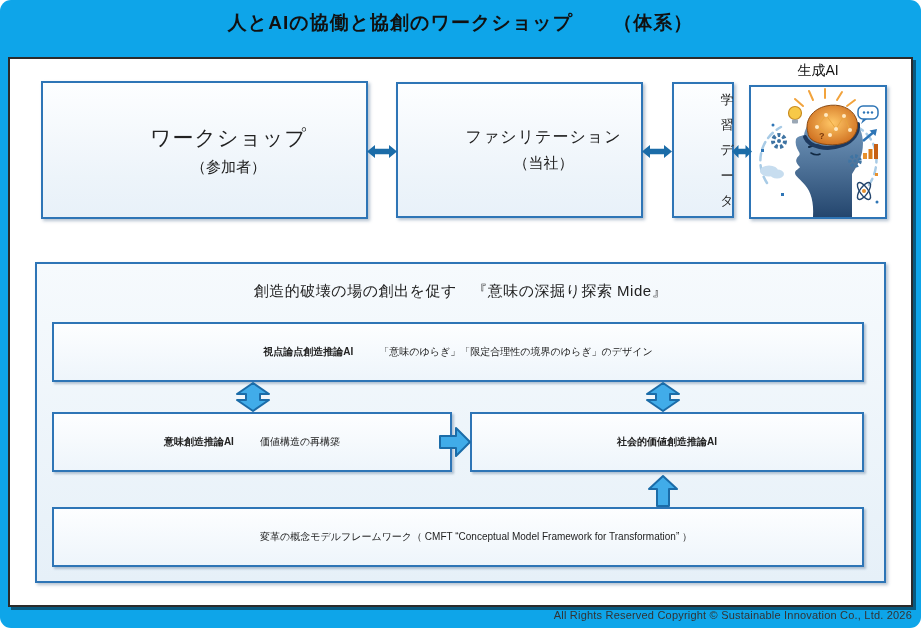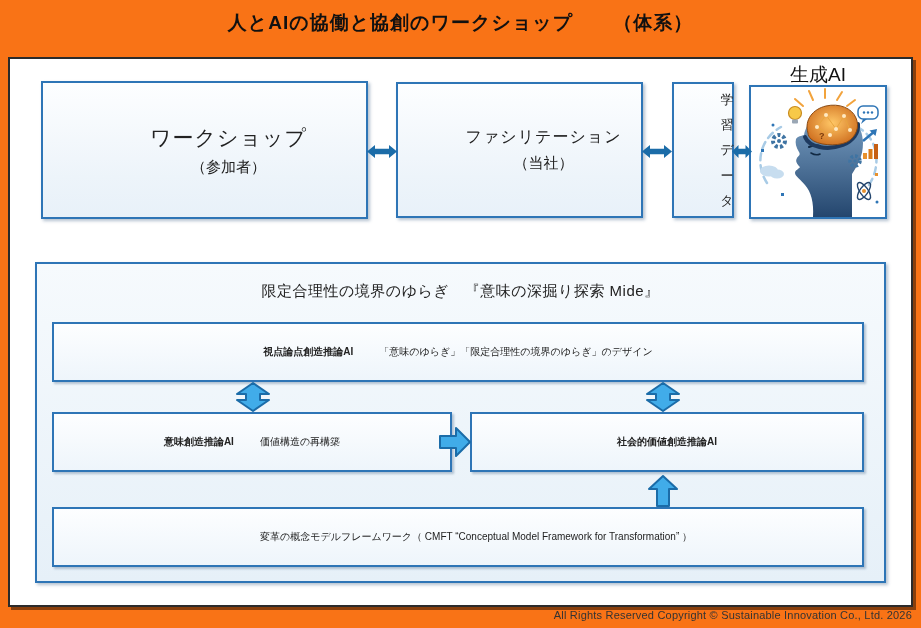--- a/index.html
+++ b/index.html
@@ -1,30 +1,30 @@
 <!DOCTYPE html>
 <html lang="ja"><head>
 <meta charset="utf-8">
 <style>
   html,body{margin:0;padding:0;background:#fff;}
   body{font-family:"Liberation Sans","DejaVu Sans",sans-serif;color:#1a1a1a;}
-  .stage{position:relative;width:921px;height:628px;background:#f97316;overflow:hidden;}
+  .stage{position:relative;width:921px;height:628px;background:#0ea5e9;overflow:hidden;border-radius:11px;}
   .page-title{position:absolute;top:10px;left:0;width:100%;text-align:center;
     font-size:19px;font-weight:600;letter-spacing:1px;color:#111;}
   .outer{position:absolute;left:8px;top:57px;width:901px;height:546px;background:#fff;
     border:2px solid #2b2b2b;box-shadow:3px 3px 0 rgba(0,0,0,0.45);}
   .box{position:absolute;border:2px solid #2E75B6;
     background:linear-gradient(180deg,#fdfeff 0%,#edf4fa 70%,#e8f1f9 100%);
     box-shadow:2px 2px 3px rgba(90,120,150,0.45);
     display:flex;flex-direction:column;align-items:center;justify-content:center;box-sizing:border-box;padding-left:48px;}
   .box .b-title{font-size:21px;color:#222;letter-spacing:1px;}
   .box .b-sub{font-size:15px;color:#222;margin-top:6px;}
   .box.facil .b-title{font-size:16px;}
   .vtext{width:16px;font-size:13px;line-height:1.95;word-break:break-all;text-align:center;color:#222;}
-  .genai-label{position:absolute;font-size:19px;color:#111;text-align:center;}
+  .genai-label{position:absolute;font-size:14px;color:#111;text-align:center;}
   .img-box{position:absolute;border:2px solid #2E75B6;background:#fff;
     box-shadow:2px 2px 3px rgba(90,120,150,0.45);box-sizing:border-box;}
   .arrow-abs{position:absolute;z-index:5;}
   .bigpanel{position:absolute;border:2px solid #2E75B6;
     background:linear-gradient(180deg,#f6fafd 0%,#e6f0f8 100%);
     box-shadow:2px 2px 3px rgba(90,120,150,0.45);box-sizing:border-box;}
   .panel-header{position:absolute;top:18px;left:0;width:100%;text-align:center;
     font-size:15px;color:#222;letter-spacing:0.5px;}
   .inner-box{position:absolute;border:2px solid #2E75B6;
     background:linear-gradient(180deg,#fdfeff 0%,#eef5fb 100%);
@@ -157,21 +157,21 @@
         <rect x="10" y="62" width="3" height="3" fill="#2E75B6"></rect>
         <rect x="124" y="86" width="3" height="3" fill="#E8912D"></rect>
         <rect x="30" y="106" width="3" height="3" fill="#2E75B6"></rect>
         <circle cx="22" cy="38" r="1.5" fill="#2E75B6"></circle>
         <circle cx="126" cy="115" r="1.5" fill="#2E75B6"></circle>
       </svg>
     </div>
 
     <div class="bigpanel" style="left:25px;top:203px;width:851px;height:321px;">
 
-      <div class="panel-header">限定合理性の境界のゆらぎ　『意味の深掘り探索 Mide』</div>
+      <div class="panel-header">創造的破壊の場の創出を促す　『意味の深掘り探索 Mide』</div>
 
       <div class="inner-box" style="left:15px;top:58px;width:812px;height:60px;">
         <span class="seg-bold">視点論点創造推論AI</span>
         <span class="seg-rest">「意味のゆらぎ」「限定合理性の境界のゆらぎ」のデザイン</span>
       </div>
 
       <svg class="arrow-abs" style="left:198px;top:118px;" width="36" height="30" viewBox="0 0 36 30">
         <polygon points="18,1 34,12 25,12 25,18 34,18 18,29 2,18 11,18 11,12 2,12" fill="#41ACE9" stroke="#1B6CA8" stroke-width="2" stroke-linejoin="round"></polygon>
       </svg>
       <svg class="arrow-abs" style="left:608px;top:118px;" width="36" height="30" viewBox="0 0 36 30">

